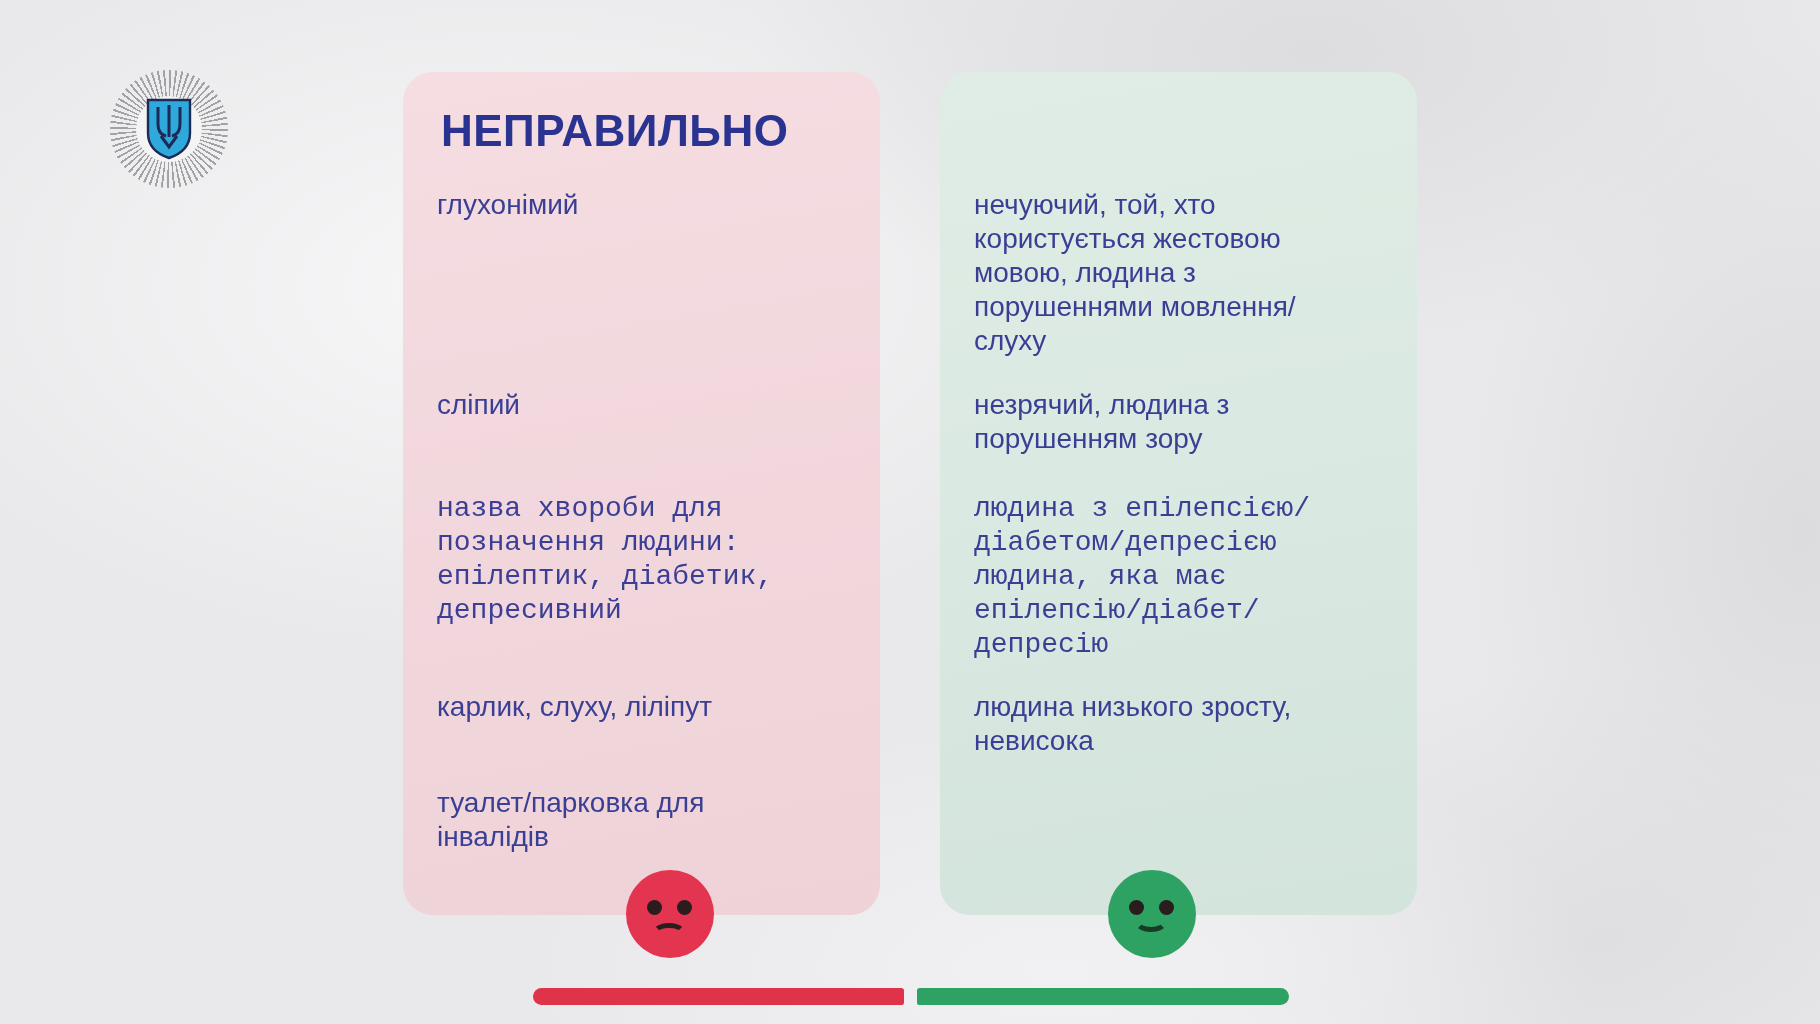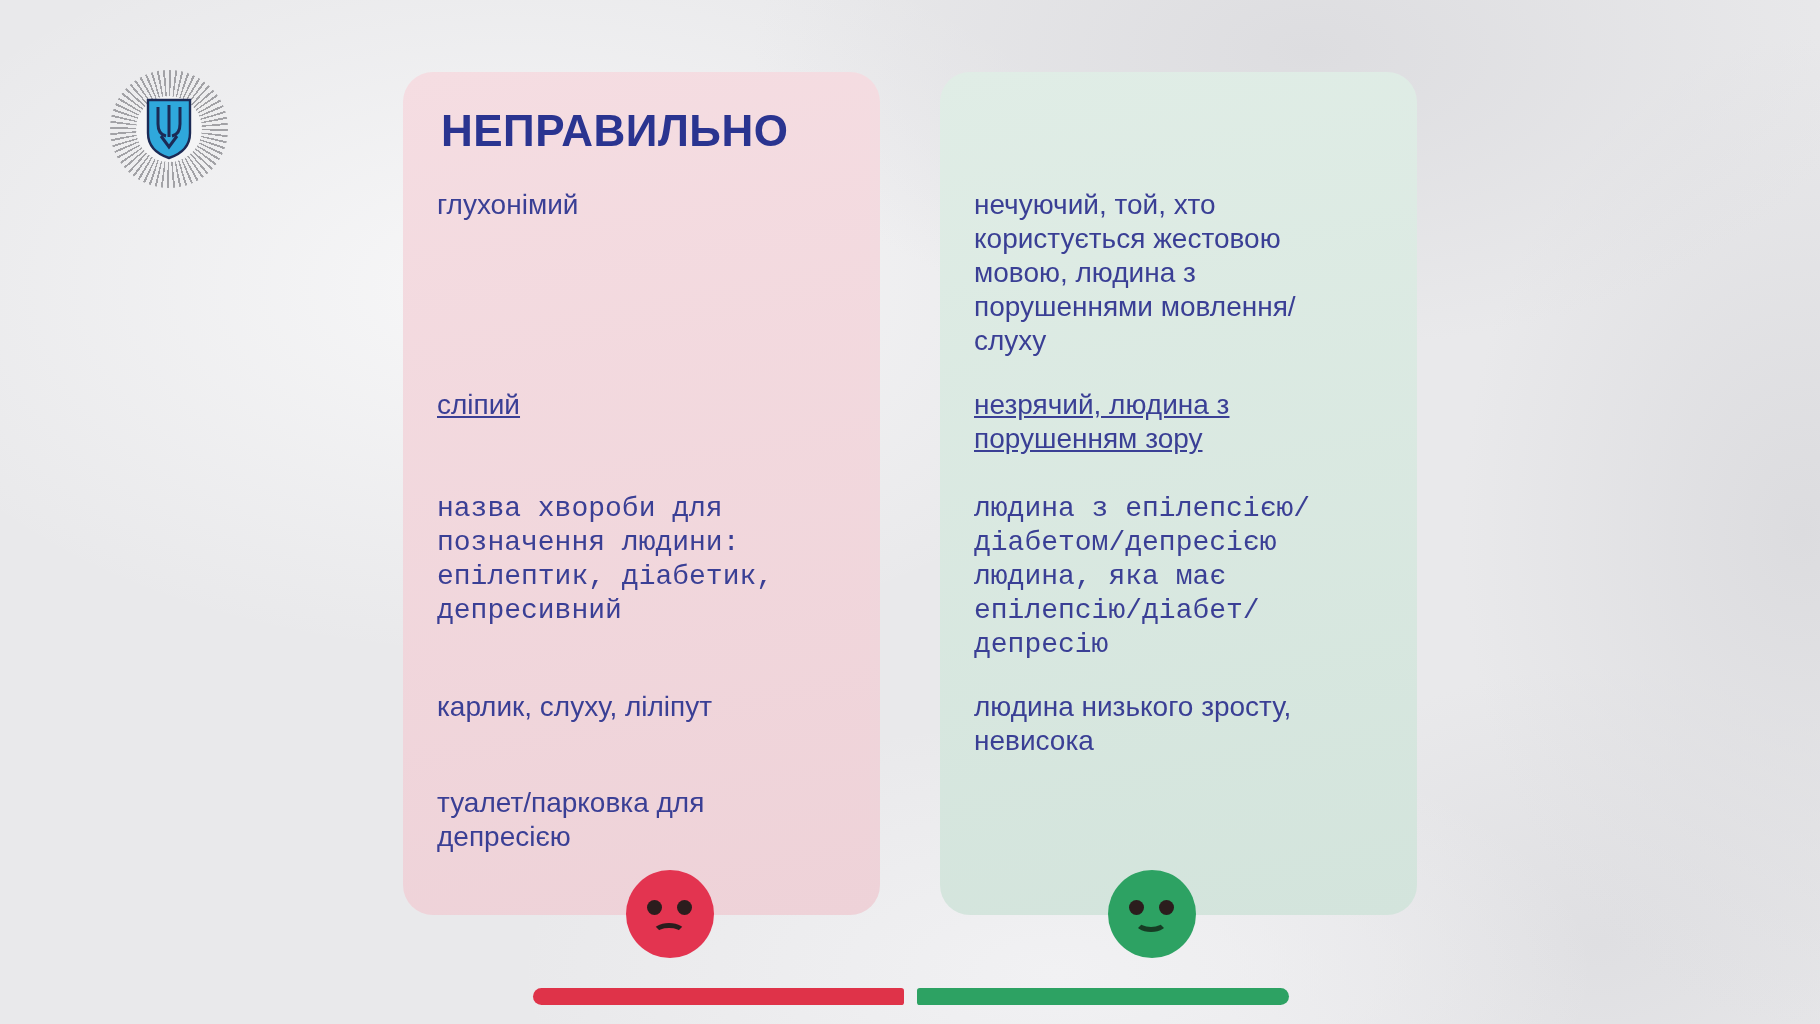--- a/index.html
+++ b/index.html
@@ -44,21 +44,21 @@
     position: absolute; top: 34px; left: 38px; margin: 0;
     font-size: 44px; font-weight: bold; letter-spacing: 0.5px;
     color: #2a3490;
   }
   .item {
     position: absolute; left: 34px; right: 26px; margin: 0;
     font-size: 28px; line-height: 34px; color: #3a3f95;
     white-space: pre-line;
   }
   .i1 { top: 116px; }
-  .i2 { top: 316px; text-decoration: underline; }
+  .i2 { top: 316px; }
   .i3 { top: 420px; font-family: Liberation Mono, monospace; }
   .i4 { top: 618px; }
   .i5 { top: 714px; }
 
   
   .face { position: absolute; top: 870px; width: 88px; height: 88px; border-radius: 50%; }
   .face-sad   { left: 626px;  background: #e33450; }
   .face-happy { left: 1108px; background: #2da263; }
   .eye {
     position: absolute; top: 30px; width: 15px; height: 15px;
@@ -102,21 +102,21 @@
   <section class="card card-wrong">
     <h1>НЕПРАВИЛЬНО</h1>
     <p class="item i1">глухонімий</p>
     <p class="item i2">сліпий</p>
     <p class="item i3">назва хвороби для
 позначення людини:
 епілептик, діабетик,
 депресивний</p>
     <p class="item i4">карлик, слуху, ліліпут</p>
     <p class="item i5">туалет/парковка для
-депресією</p>
+інвалідів</p>
   </section>
 
   <section class="card card-correct">
     <p class="item i1">нечуючий, той, хто
 користується жестовою
 мовою, людина з
 порушеннями мовлення/
 слуху</p>
     <p class="item i2">незрячий, людина з
 порушенням зору</p>

